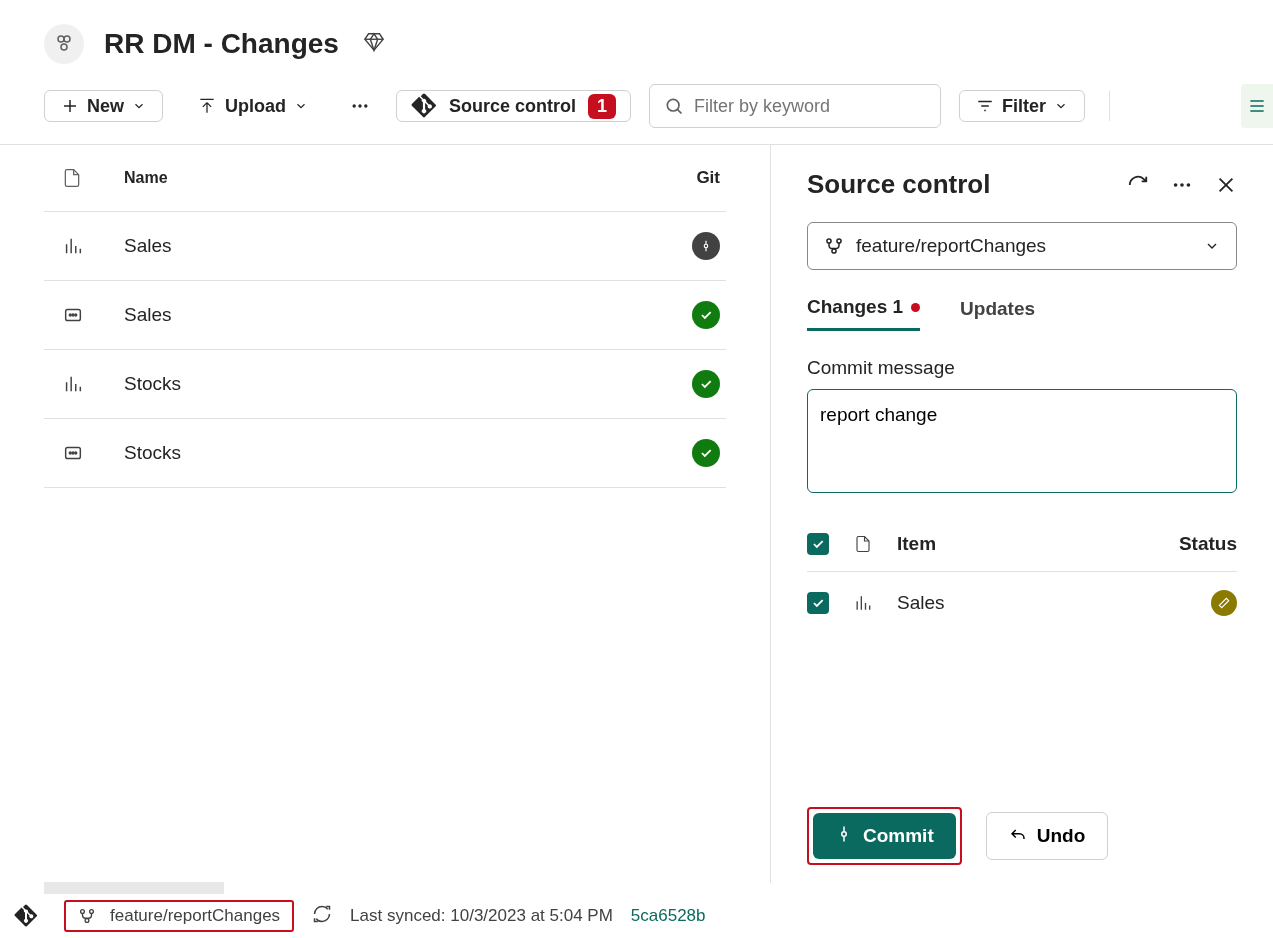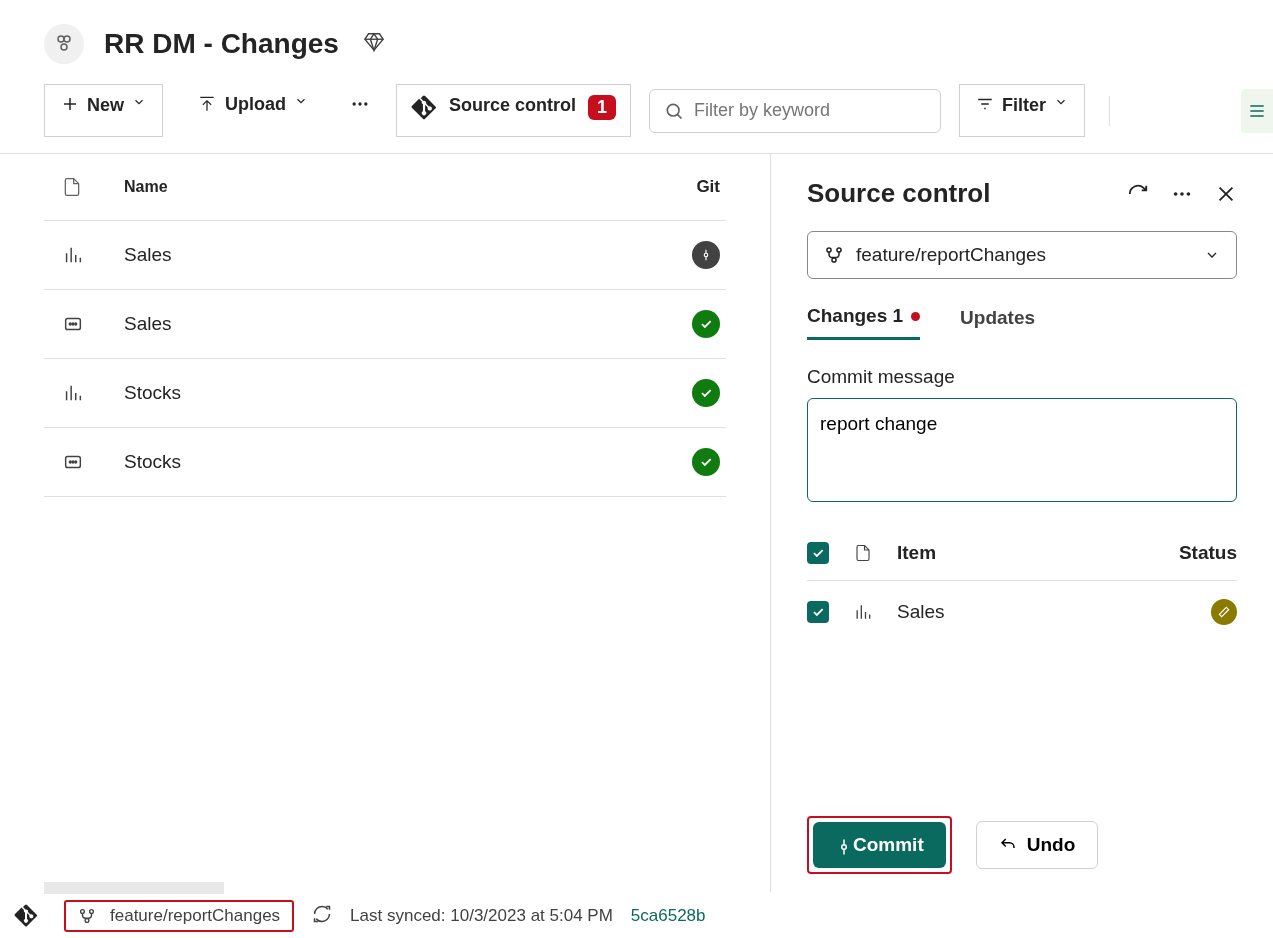--- a/index.html
+++ b/index.html
@@ -6,21 +6,21 @@
   body { font-family: "Segoe UI", Arial, sans-serif; background: #fff; color: #242424; overflow: hidden; width: 1273px; height: 938px; position: relative; }
   
   
   .header { padding: 24px 44px 16px; display: flex; align-items: center; gap: 20px; }
   .workspace-icon { width: 40px; height: 40px; border-radius: 50%; background: #f0f0f0; display: flex; align-items: center; justify-content: center; color: #616161; }
   .header-title { font-size: 28px; font-weight: 700; }
   .diamond-icon { color: #424242; margin-left: 4px; }
   
   
   .toolbar { padding: 4px 44px 16px; display: flex; align-items: center; gap: 18px; border-bottom: 1px solid #e0e0e0; }
-  .btn { display: inline-flex; align-items: flex-start; gap: 8px; padding: 10px 16px; border: 1px solid #d0d0d0; border-radius: 0; background: #fff; font-size: 18px; cursor: pointer; font-weight: 600; color: #242424; height: 53px; }
+  .btn { display: inline-flex; align-items: center; gap: 8px; padding: 10px 16px; border: 1px solid #d0d0d0; border-radius: 6px; background: #fff; font-size: 18px; cursor: pointer; font-weight: 600; color: #242424; height: 32px; }
   .btn-borderless { border: none; }
   .btn-src { gap: 12px; padding-left: 14px; padding-right: 14px; }
   .badge { background: #c50f1f; color: #fff; font-weight: 700; border-radius: 6px; padding: 2px 9px; font-size: 18px; }
   .filter-input { flex: 0 0 265px; height: 44px; border: 1px solid #d0d0d0; border-radius: 6px; display: flex; align-items: center; padding: 8px 14px; gap: 10px; color: #616161; font-size: 18px; }
   .filter-input input { border: none; outline: none; font-size: 18px; color: #242424; flex: 1; background: transparent; }
   .divider-v { width: 1px; height: 30px; background: #e0e0e0; margin: 0 6px; }
   .hamburger-btn { width: 32px; height: 44px; display: flex; align-items: center; justify-content: center; background: #eef6ee; border-radius: 4px 0 0 4px; margin-left: auto; margin-right: -44px; }
   
   
   .main { display: flex; height: calc(100% - 200px); }
@@ -59,21 +59,21 @@
   .changes-row { display: flex; align-items: center; padding: 18px 0; gap: 22px; }
   .chk { width: 22px; height: 22px; background: #0b6a5f; border-radius: 4px; display: flex; align-items: center; justify-content: center; color: #fff; cursor: pointer; }
   .col-icon { width: 24px; display: flex; justify-content: center; color: #424242; }
   .col-item { flex: 1; font-size: 19px; }
   .col-item.bold { font-weight: 700; }
   .col-status { font-size: 19px; font-weight: 700; }
   .status-dot { width: 26px; height: 26px; border-radius: 50%; background: #8a7a00; display: flex; align-items: center; justify-content: center; color: #fff; font-size: 14px; }
   
   .panel-footer { margin-top: auto; display: flex; gap: 24px; align-items: center; padding-top: 20px; }
   .commit-wrap { border: 2px solid #c50f1f; border-radius: 4px; padding: 4px; }
-  .btn-commit { background: #0b6a5f; color: #fff; border: none; border-radius: 6px; padding: 12px 22px; font-size: 19px; font-weight: 600; display: flex; align-items: flex-end; cursor: pointer; }
+  .btn-commit { background: #0b6a5f; color: #fff; border: none; border-radius: 6px; padding: 12px 22px; font-size: 19px; font-weight: 600; display: flex; align-items: flex-start; gap: 10px; cursor: pointer; }
   .btn-undo { background: #fff; border: 1px solid #d0d0d0; border-radius: 6px; padding: 12px 22px; font-size: 19px; font-weight: 600; display: flex; align-items: center; gap: 10px; cursor: pointer; }
   
   
   .statusbar { position: absolute; bottom: 0; left: 0; right: 0; height: 44px; display: flex; align-items: center; padding: 0 6px; gap: 18px; font-size: 17px; color: #424242; }
   .status-git-icon { display:flex; align-items:center; padding: 0 8px; }
   .branch-box { border: 2px solid #c50f1f; border-radius: 3px; padding: 4px 12px; display: flex; align-items: center; gap: 14px; }
   .commit-hash { color: #0b6a5f; cursor: pointer; }
   .sb-spacer { width: 180px; height: 12px; background: #e8e8e8; position: absolute; left: 44px; top: -12px; }
   
   svg { flex-shrink: 0; }

